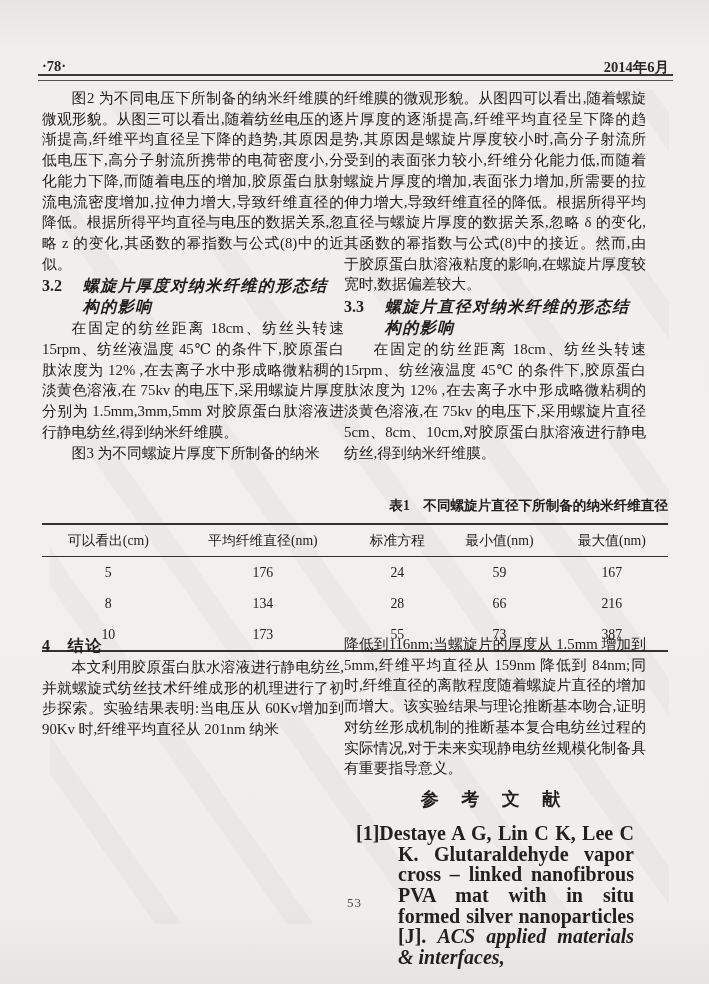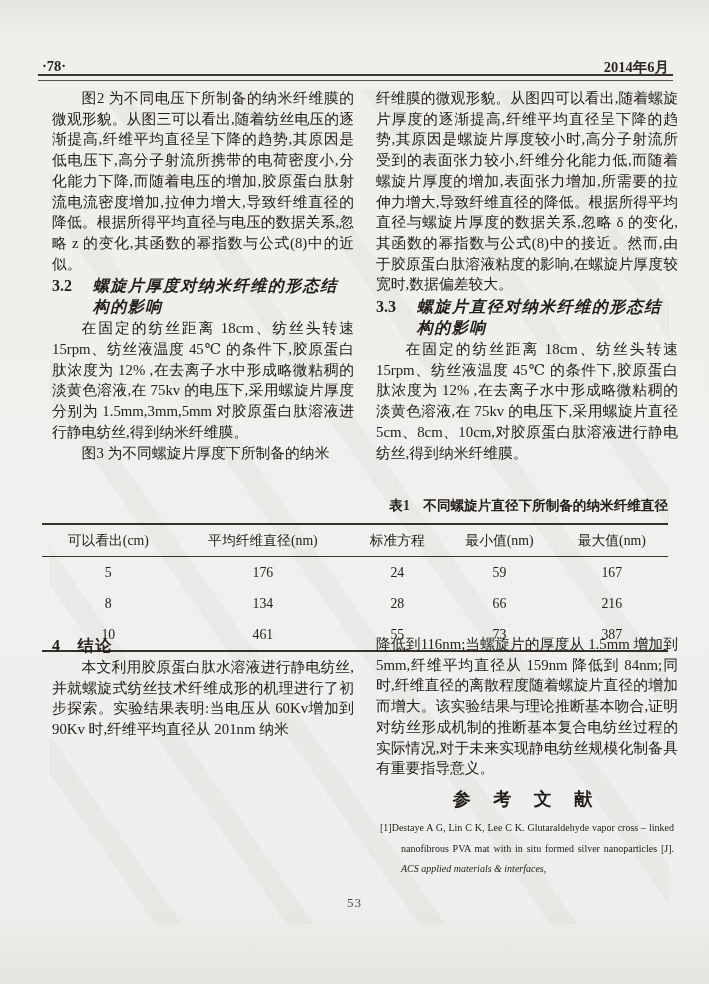--- a/index.html
+++ b/index.html
@@ -25,22 +25,22 @@
     font-size:14.5px;font-weight:bold;color:#2b2825;gap:6px;
   }
   .hdr .journal{letter-spacing:10px;font-size:15px;}
   .hdr .date{font-weight:bold;}
   .hdr-rule{
     position:absolute;top:74px;left:38px;right:36px;height:4px;
     border-top:2.5px solid #3b3834;border-bottom:1.2px solid #55514c;
   }
   
   .cols{
-    position:absolute;left:52px;right:41px;
-    display:flex;gap:22px;
+    position:absolute;left:42px;right:41px;
+    display:flex;
   }
   .cols.top{top:88px;height:402px;}
   .cols.bottom{top:634px;height:300px;}
   .col{width:302px;flex:0 0 302px;}
   .para{
     margin:0;font-size:14.8px;line-height:20.7px;text-align:justify;
     text-indent:2em;color:#24211d;
   }
   .para.noindent{text-indent:0;}
   .sec-h{
@@ -50,22 +50,22 @@
   .sec-h .num{position:absolute;left:0;top:0;font-style:normal;font-weight:bold;}
   .sec-h .txt{font-style:italic;letter-spacing:1.5px;}
   .sec-h.plain{padding-left:0;}
   .sec-h.plain .txt{font-style:normal;letter-spacing:2px;margin-left:1.1em;}
   .sec-h.plain .num{position:static;}
   .refs-h{
     margin:8px 0 7px 0;text-align:center;font-weight:bold;
     font-size:18px;letter-spacing:9px;
   }
   .ref-item{
-    margin:4px;font-size:10px;line-height:20.7px;text-align:justify;
-    padding-left:2.1em;text-indent:-2.1em;color:#24211d;
+    margin:12px;font-size:20px;line-height:20.7px;text-align:justify;
+    padding-left:2.1em;text-indent:-2.1em;color:#24211d;font-weight:bold;
   }
   .ref-item .jrnl{font-style:italic;}
   
   .tablewrap{position:absolute;top:497px;left:42px;right:41px;}
   .tbl-caption{
     text-align:right;font-weight:bold;font-size:13.6px;margin:0 0 8px 0;color:#24211d;
   }
   .tbl-caption .cap-label{margin-right:1em;}
   table.t1{
     width:100%;border-collapse:collapse;
@@ -140,21 +140,21 @@
         </tr>
         <tr>
           <td>8</td>
           <td>134</td>
           <td>28</td>
           <td>66</td>
           <td>216</td>
         </tr>
         <tr>
           <td>10</td>
-          <td>461</td>
+          <td>173</td>
           <td>55</td>
           <td>73</td>
           <td>387</td>
         </tr>
       </tbody>
     </table>
   </div>
 
   <div class="cols bottom">
     <div class="col">

